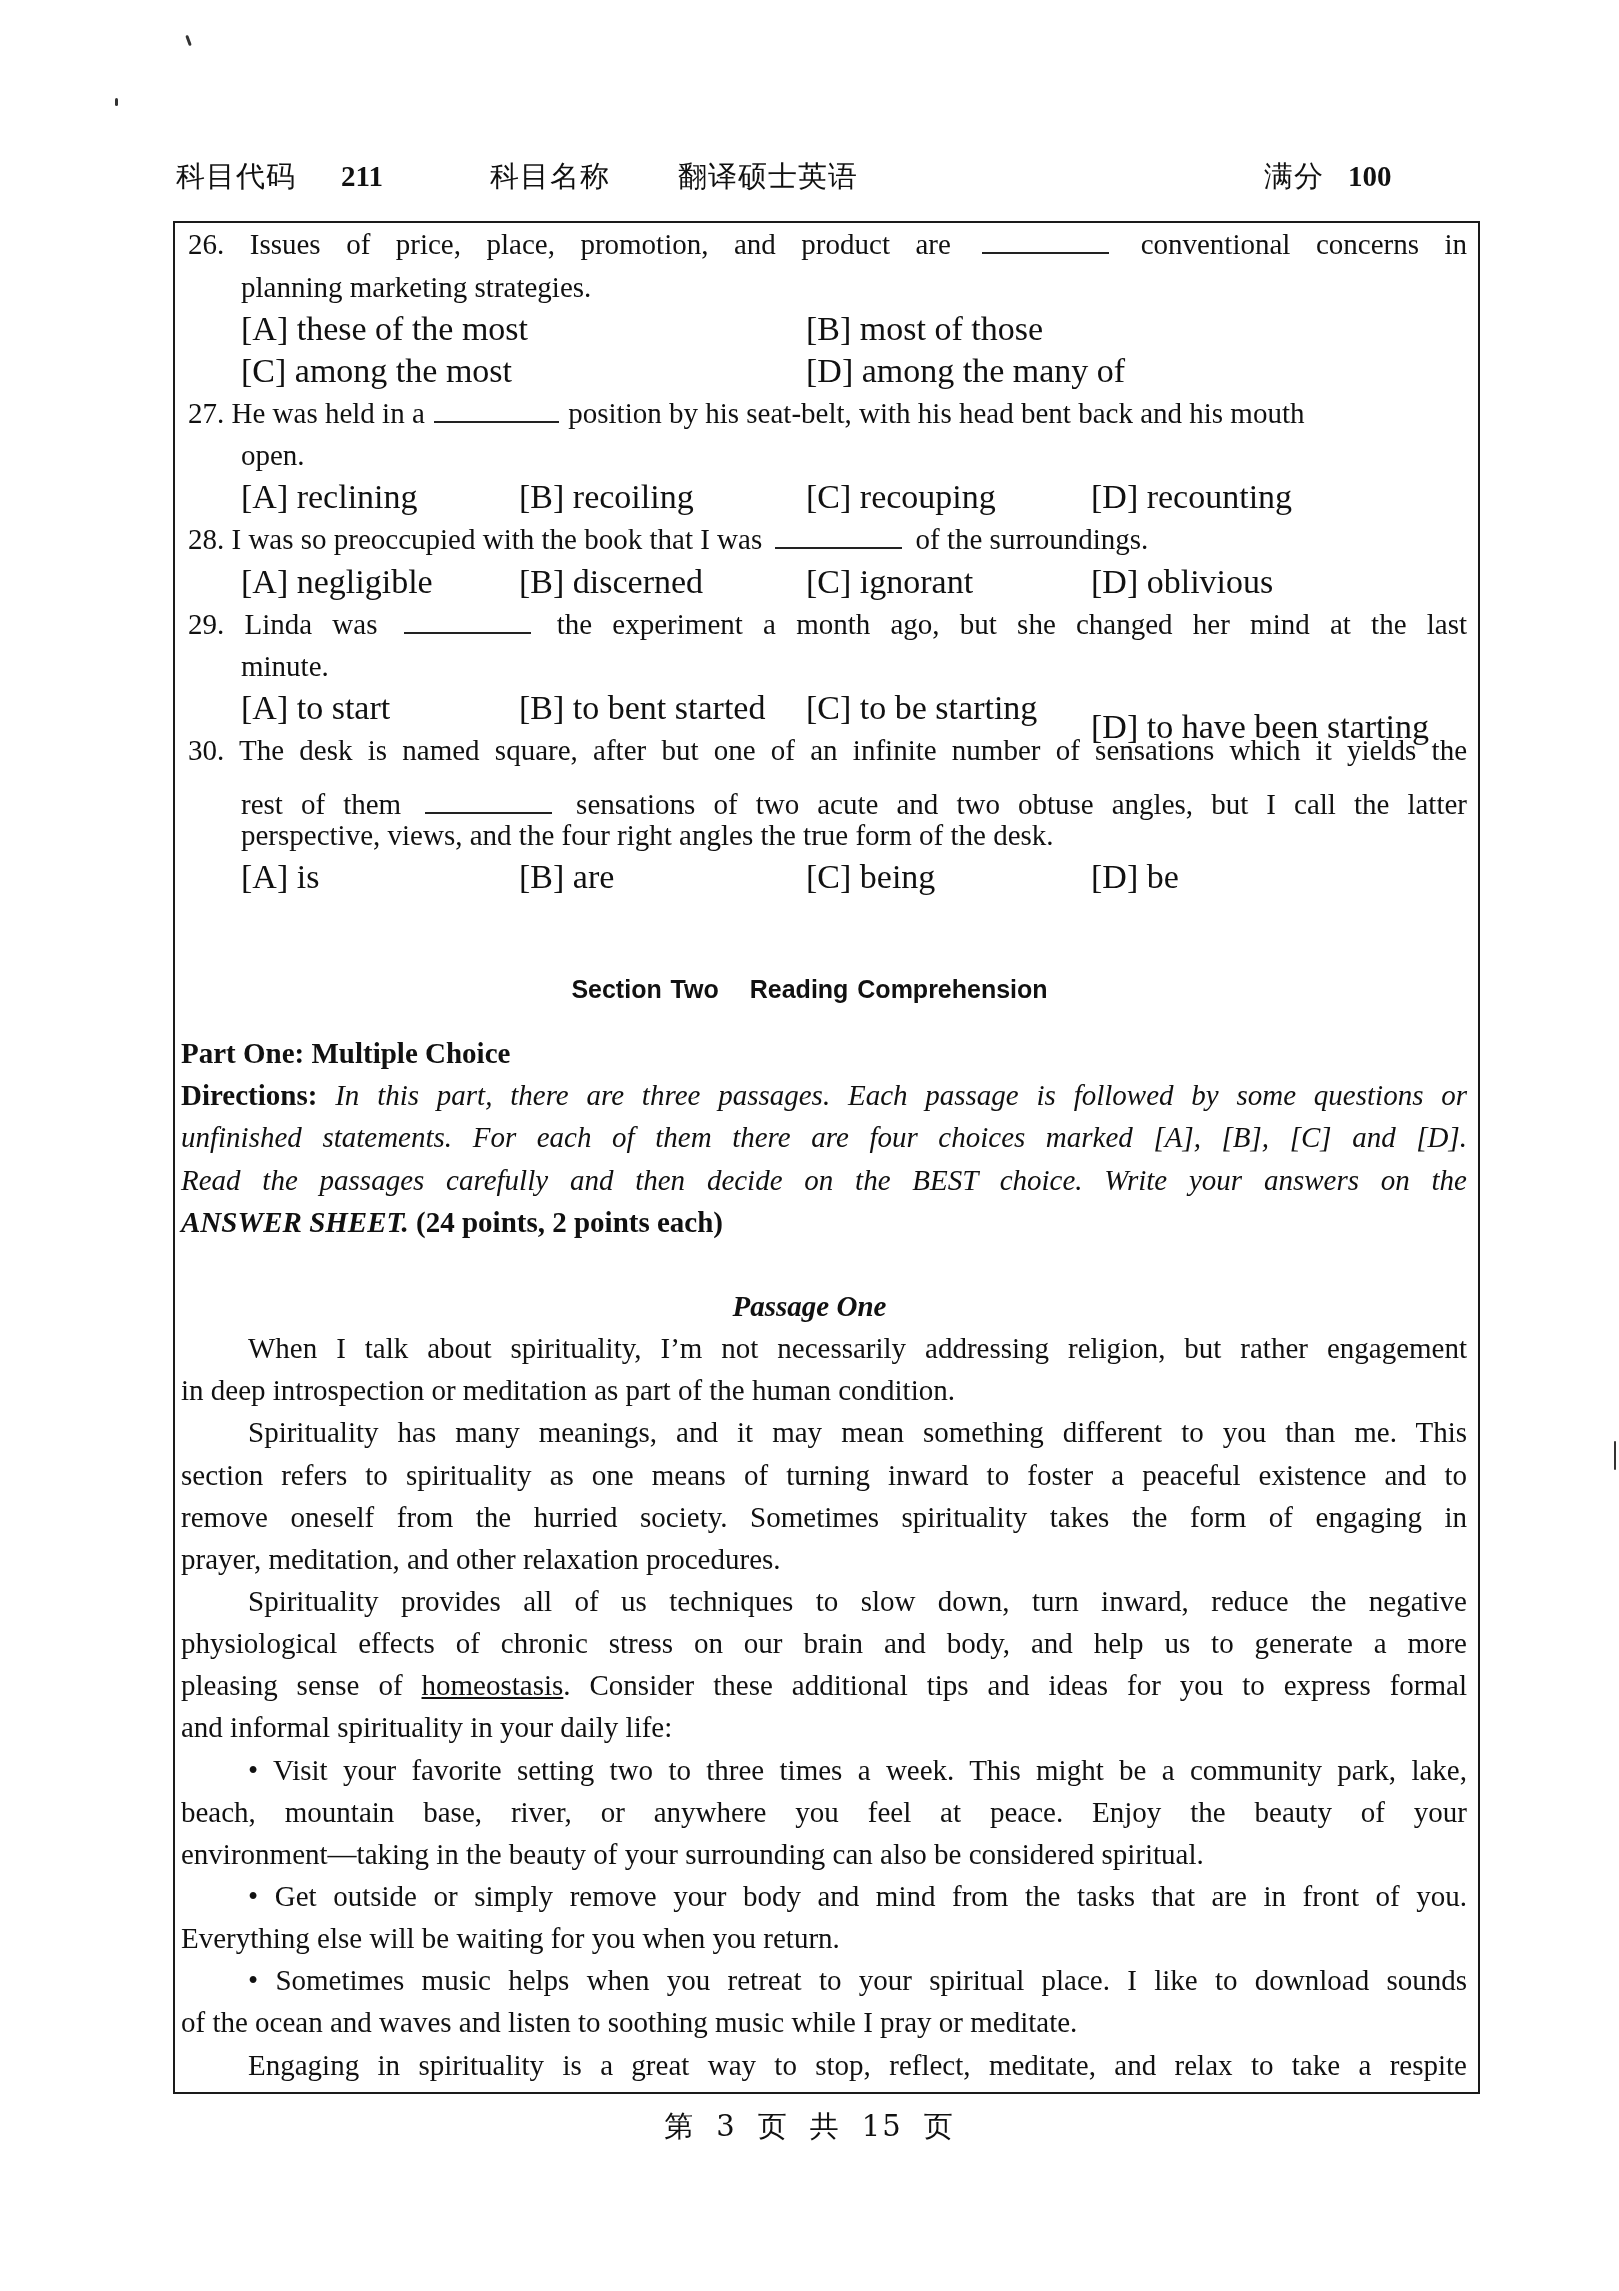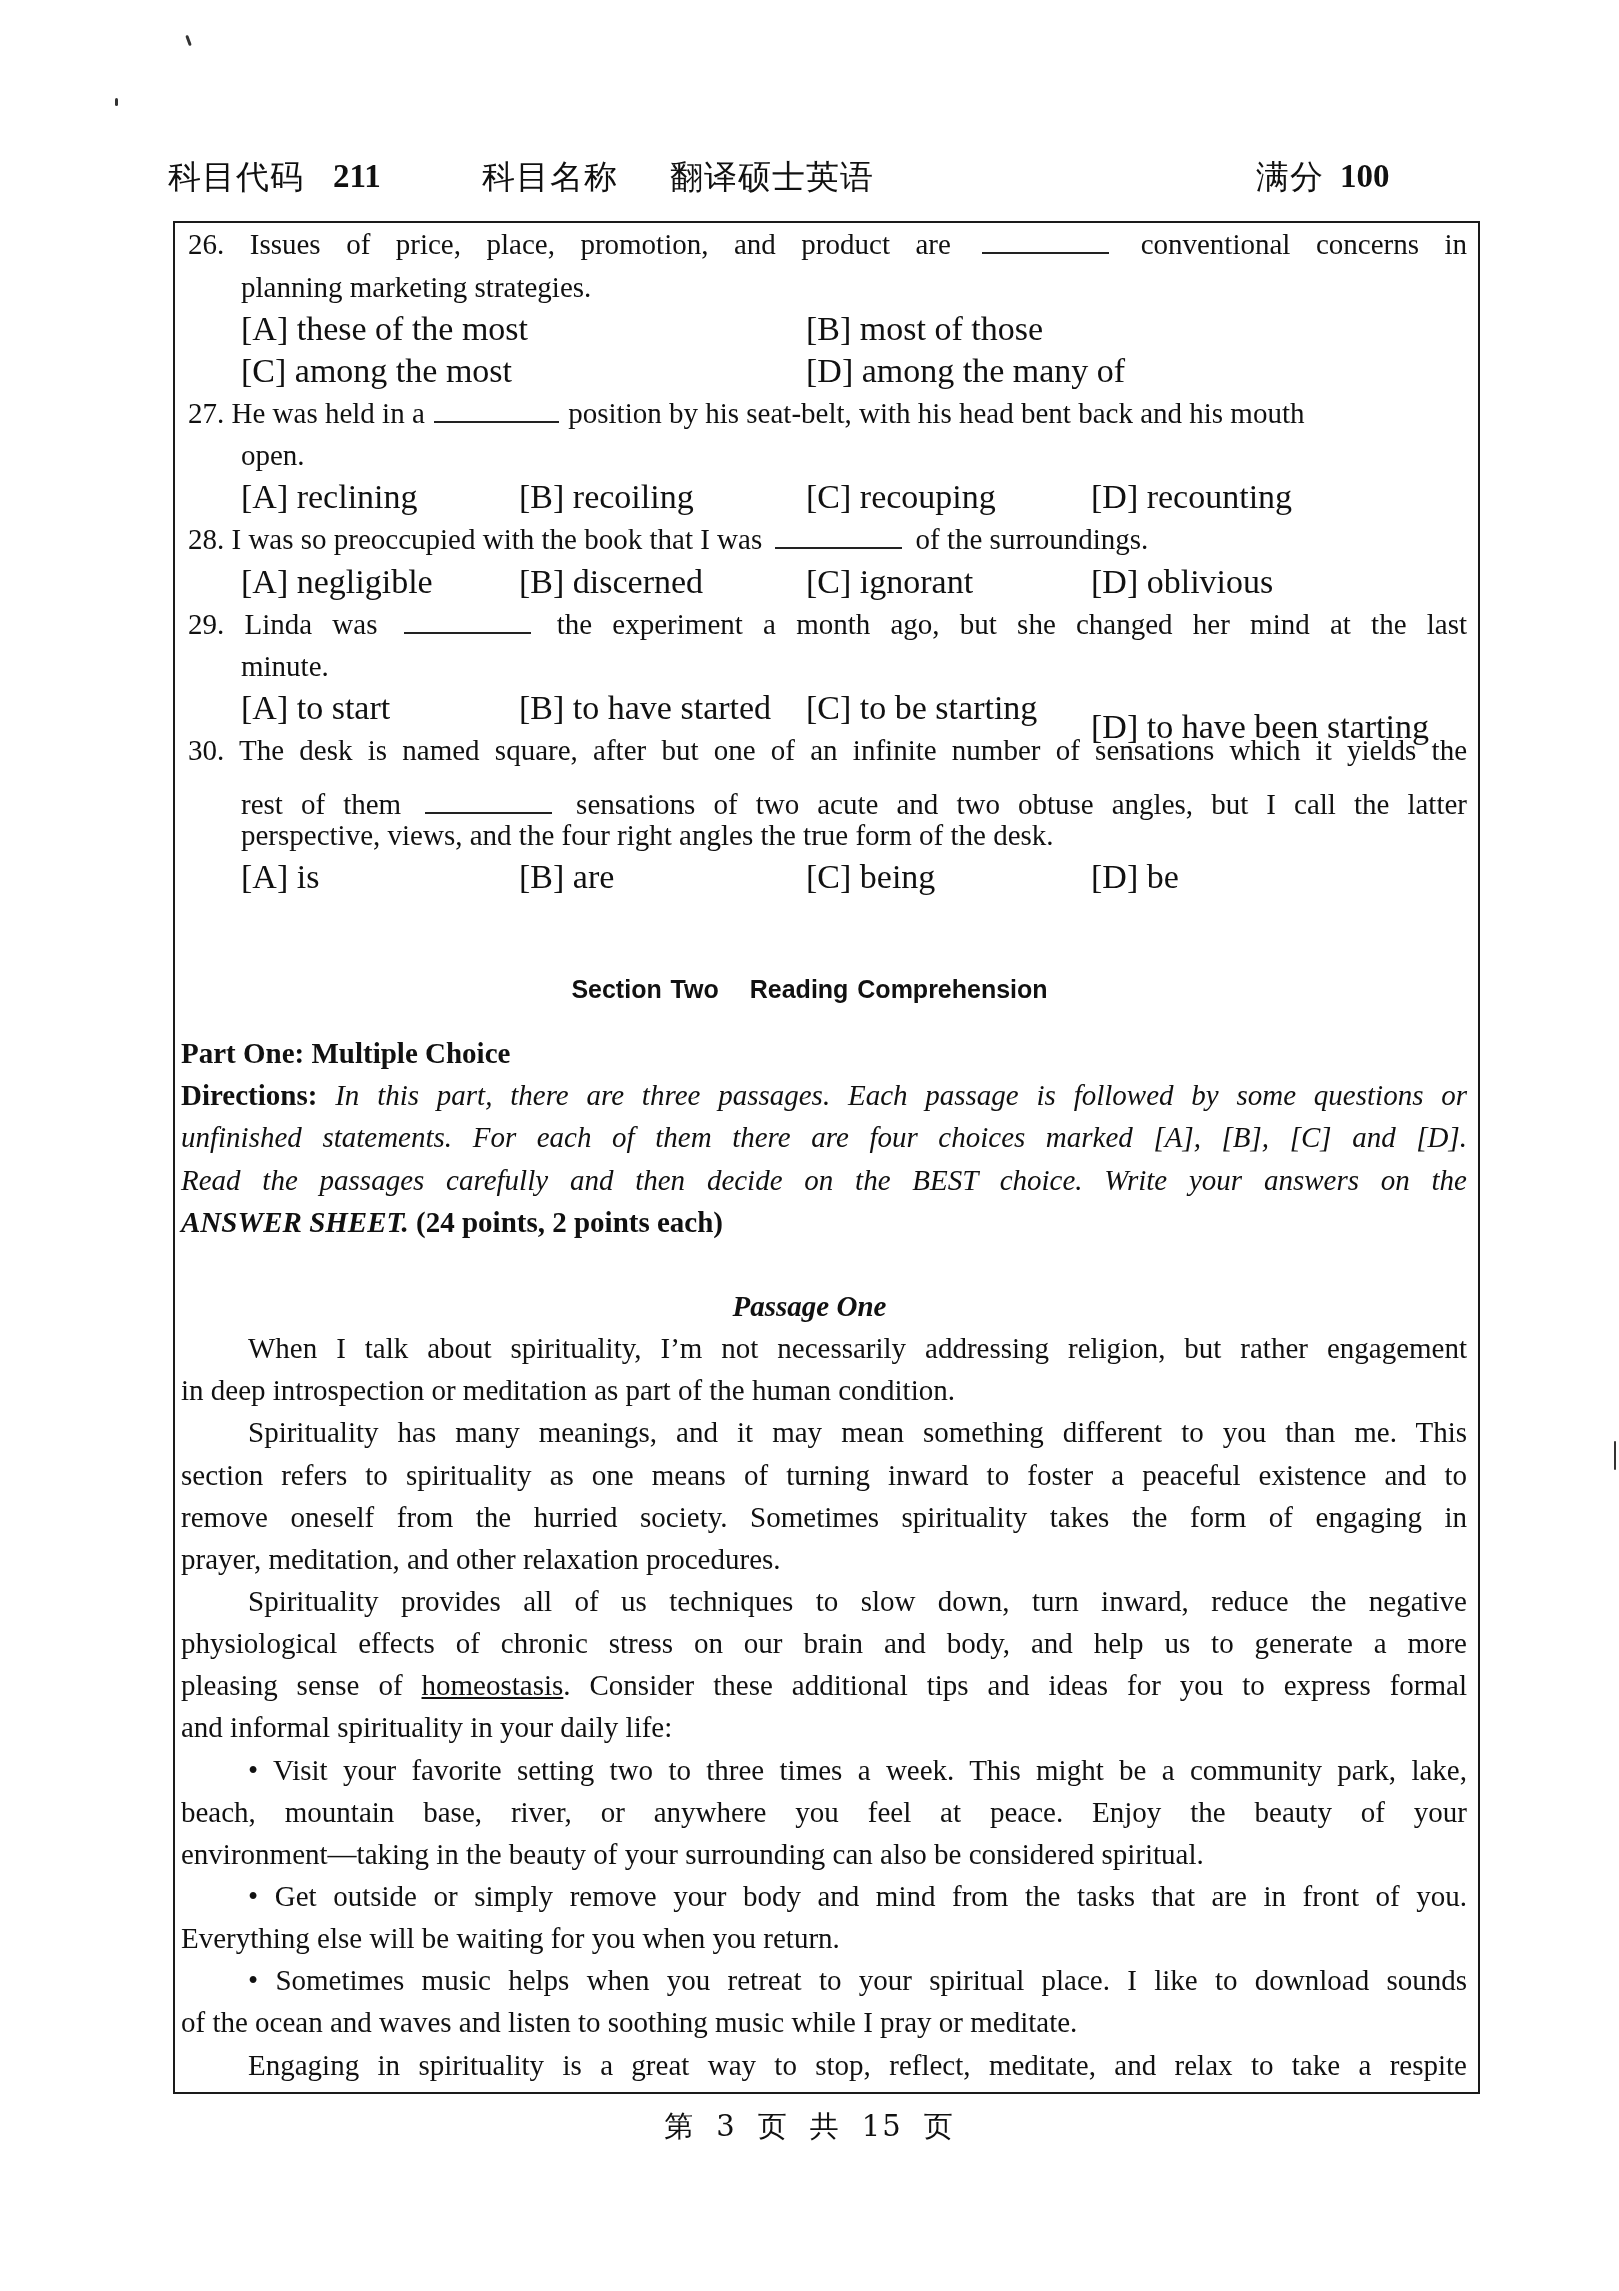--- a/index.html
+++ b/index.html
@@ -3,22 +3,22 @@
   <meta charset="utf-8">
   <style>
     html, body { margin: 0; padding: 0; background: #ffffff; }
     body {
       width: 1619px; height: 2292px; position: relative; overflow: hidden;
       color: #111111;
       font-family: "Liberation Serif", "DejaVu Serif", serif;
     }
     .artifact { position: absolute; background: #333; border-radius: 2px; }
     .header {
-      position: absolute; left: 168px; top: 155px; width: 1245px; height: 43px;
-      font-size: 33px; line-height: 43px; font-weight: bold;
+      position: absolute; left: 176px; top: 155px; width: 1245px; height: 43px;
+      font-size: 29px; line-height: 43px; font-weight: bold;
     }
     .header span { position: absolute; top: 0; white-space: nowrap; }
     .hdr-cn { font-family: "DejaVu Serif", serif; font-weight: normal; letter-spacing: 1px; }
     .hdr-num { font-family: "Liberation Serif", serif; font-weight: bold; }
 
     .frame {
       position: absolute; left: 173px; top: 221px; width: 1307px; height: 1873px;
       border: 2px solid #1a1a1a; box-sizing: border-box;
     }
     .line {
@@ -109,21 +109,21 @@
 <div class="opt" style="left:1091px;top:561px;"><span>[D]</span> <span>oblivious</span></div>
 
 <div class="line just" style="left:188px;top:603px;width:1279px;">
   <span>29.</span>
   <span>Linda was</span>
   <span class="blank" style="width:127px;"></span>
   <span>the experiment a month ago, but she changed her mind at the last</span>
 </div>
 <div class="line" style="left:241px;top:645px;">minute.</div>
 <div class="opt" style="left:241px;top:687px;"><span>[A]</span> <span>to start</span></div>
-<div class="opt" style="left:519px;top:687px;"><span>[B]</span> <span>to have started</span></div>
+<div class="opt" style="left:519px;top:687px;"><span>[B]</span> <span>to bent started</span></div>
 <div class="opt" style="left:806px;top:687px;"><span>[C]</span> <span>to be starting</span></div>
 <div class="opt" style="left:1091px;top:706px;text-align:right;"><span>[D]</span> <span>to have been starting</span></div>
 
 <div class="line just" style="left:188px;top:729px;width:1279px;">
   <span>30.</span>
   <span>The desk is named square, after but one of an infinite number of sensations which it yields the</span>
 </div>
 <div class="line just" style="left:241px;top:771px;width:1226px;margin-top:12px;">
   <span>rest of them</span>
   <span class="blank" style="width:127px;"></span>

